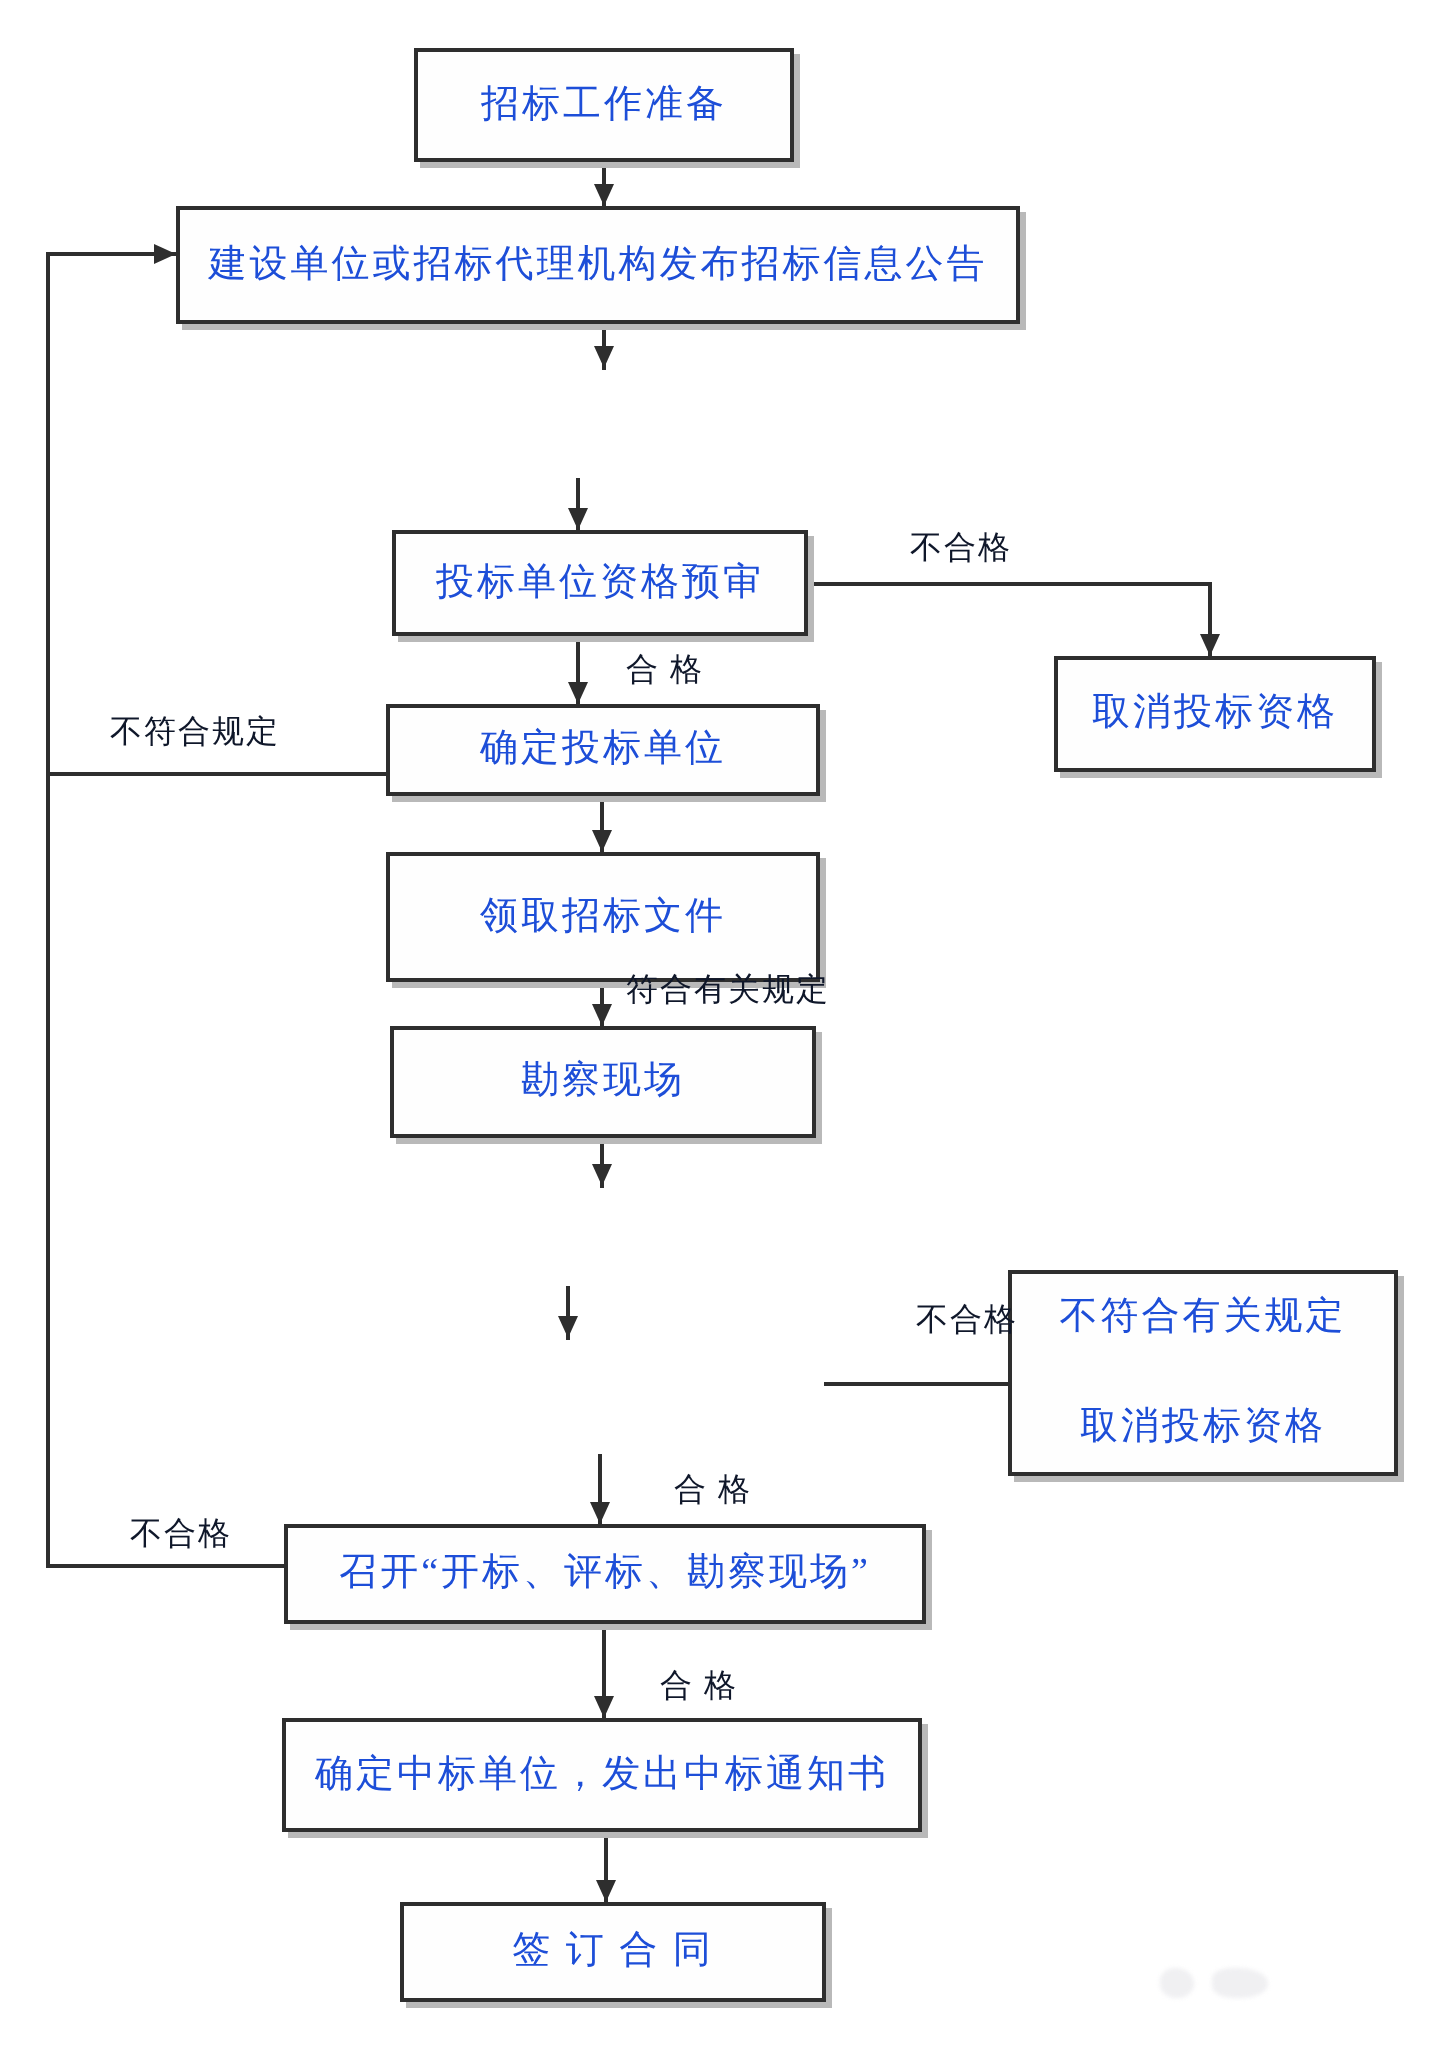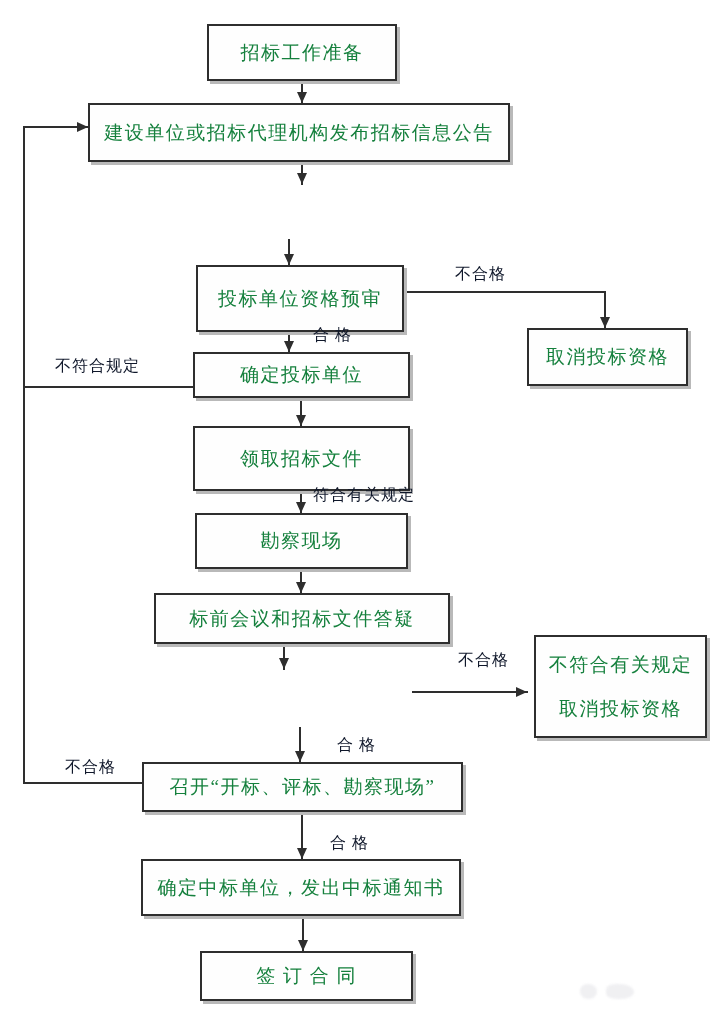--- a/index.html
+++ b/index.html
@@ -16,21 +16,21 @@
   .node{
     position:absolute;
     box-sizing:border-box;
     background:#fefefe;
     border:2px solid #2e2e2e;
     box-shadow:3px 3px 0 #b9b9b9;
     display:flex;
     flex-direction:column;
     align-items:center;
     justify-content:center;
-    color:#15803d;
+    color:#1d4ed8;
     font-size:19px;
     letter-spacing:1.5px;
     text-align:center;
     z-index:2;
   }
   .node .node-text{
     line-height:1.35;
     white-space:nowrap;
   }
   .node.multiline .node-text{
@@ -93,39 +93,36 @@
   <div class="watermark">
     <span class="wm-mark"></span>
     <span class="wm-mark wide"></span>
   </div>
 <div class="node" style="left: 207px; top: 24px; width: 190px; height: 57px;">
       <div class="node-text">招标工作准备</div>
     </div>
     <div class="node" style="left: 88px; top: 103px; width: 422px; height: 59px;">
       <div class="node-text">建设单位或招标代理机构发布招标信息公告</div>
     </div>
-    <div class="node" style="left: 196px; top: 265px; width: 208px; height: 67px;">
+    <div class="node" style="left: 196px; top: 265px; width: 208px; height: 53px;">
       <div class="node-text">投标单位资格预审</div>
     </div>
     <div class="node" style="left: 527px; top: 328px; width: 161px; height: 58px;">
       <div class="node-text">取消投标资格</div>
     </div>
     <div class="node" style="left: 193px; top: 352px; width: 217px; height: 46px;">
       <div class="node-text">确定投标单位</div>
     </div>
     <div class="node" style="left: 193px; top: 426px; width: 217px; height: 65px;">
       <div class="node-text">领取招标文件</div>
     </div>
     <div class="node" style="left: 195px; top: 513px; width: 213px; height: 56px;">
       <div class="node-text">勘察现场</div>
     </div>
-    <div class="node" style="left: 154px; top: 593px; width: 296px; height: 51px;">
-      <div class="node-text">标前会议和招标文件答疑</div>
-    </div>
-    <div class="node multiline" style="left: 534px; top: 635px; width: 173px; height: 103px;">
+    <div class="node multiline" style="left: 504px; top: 635px; width: 195px; height: 103px; justify-content: space-between;">
       <div class="node-text">不符合有关规定</div>
       <div class="node-text">取消投标资格</div>
     </div>
     <div class="node" style="left: 142px; top: 762px; width: 321px; height: 50px;">
       <div class="node-text">召开“开标、评标、勘察现场”</div>
     </div>
     <div class="node" style="left: 141px; top: 859px; width: 320px; height: 57px;">
       <div class="node-text">确定中标单位，发出中标通知书</div>
     </div>
     <div class="node" style="left: 200px; top: 951px; width: 213px; height: 50px;">

